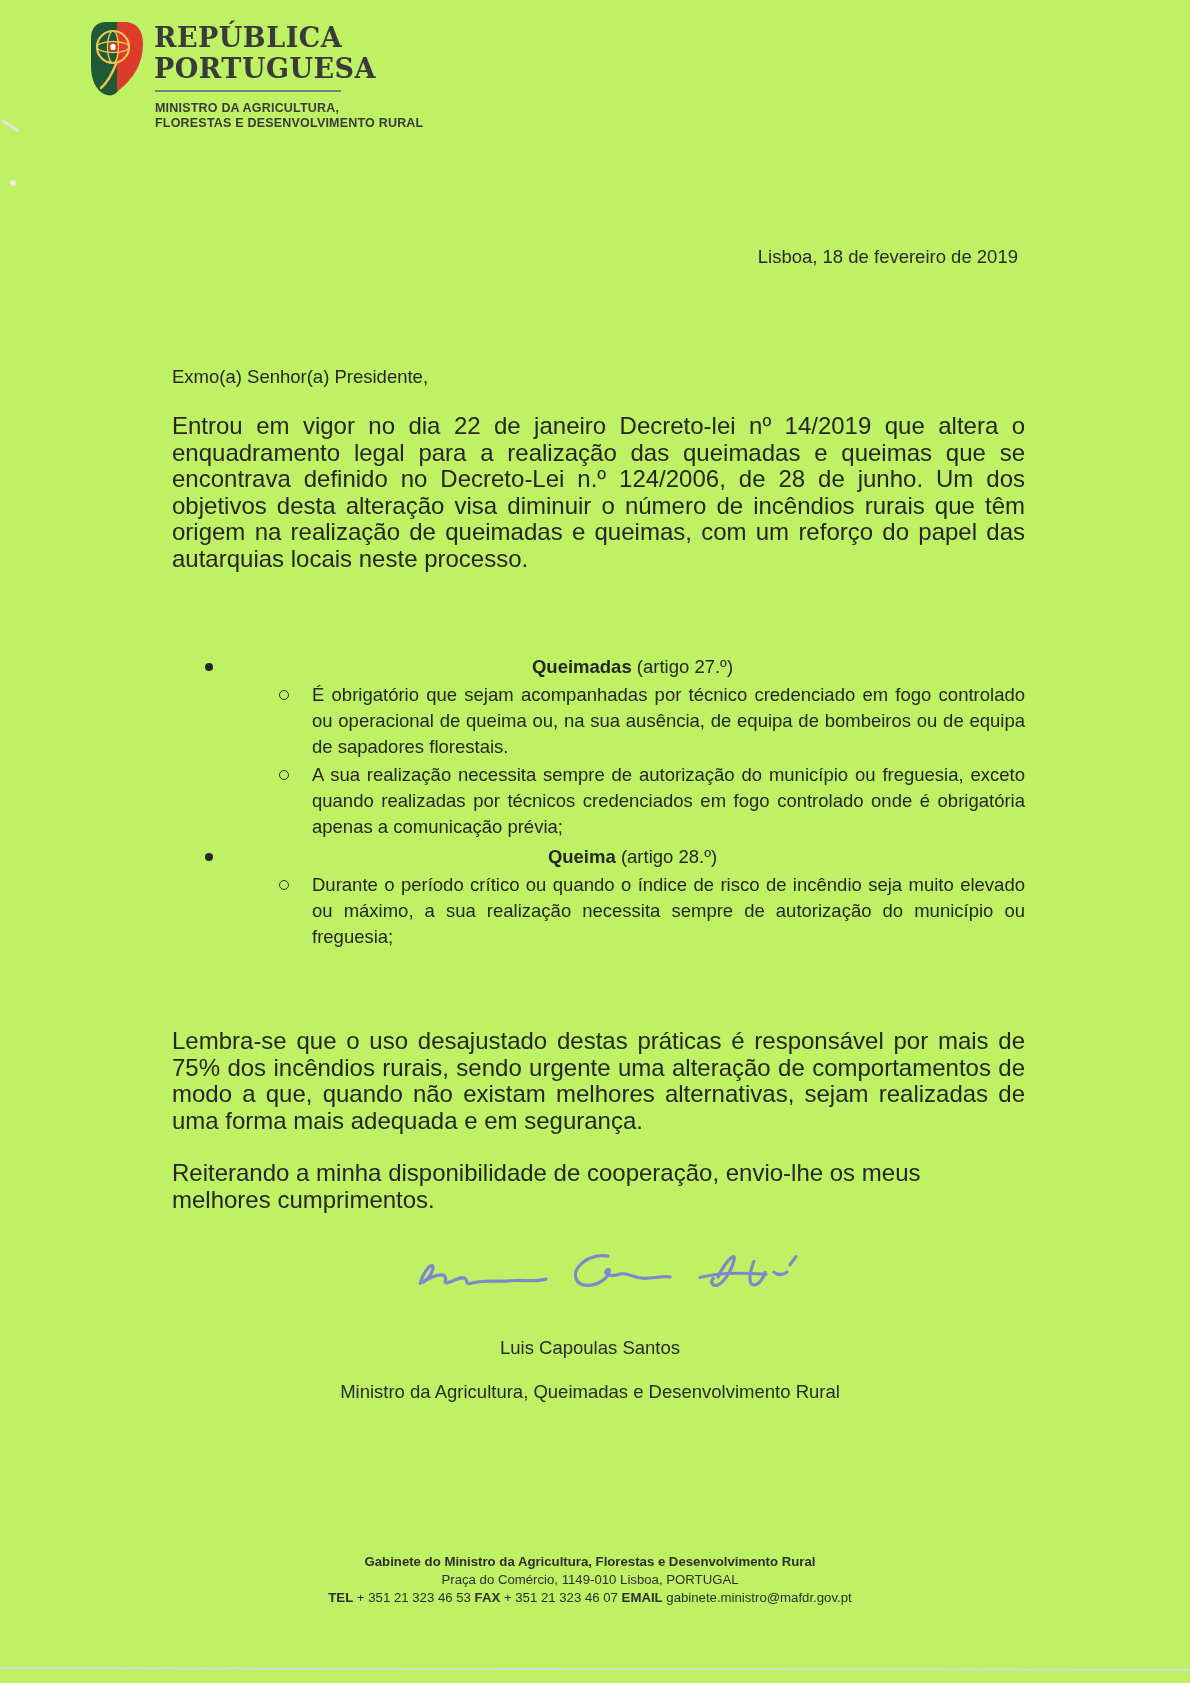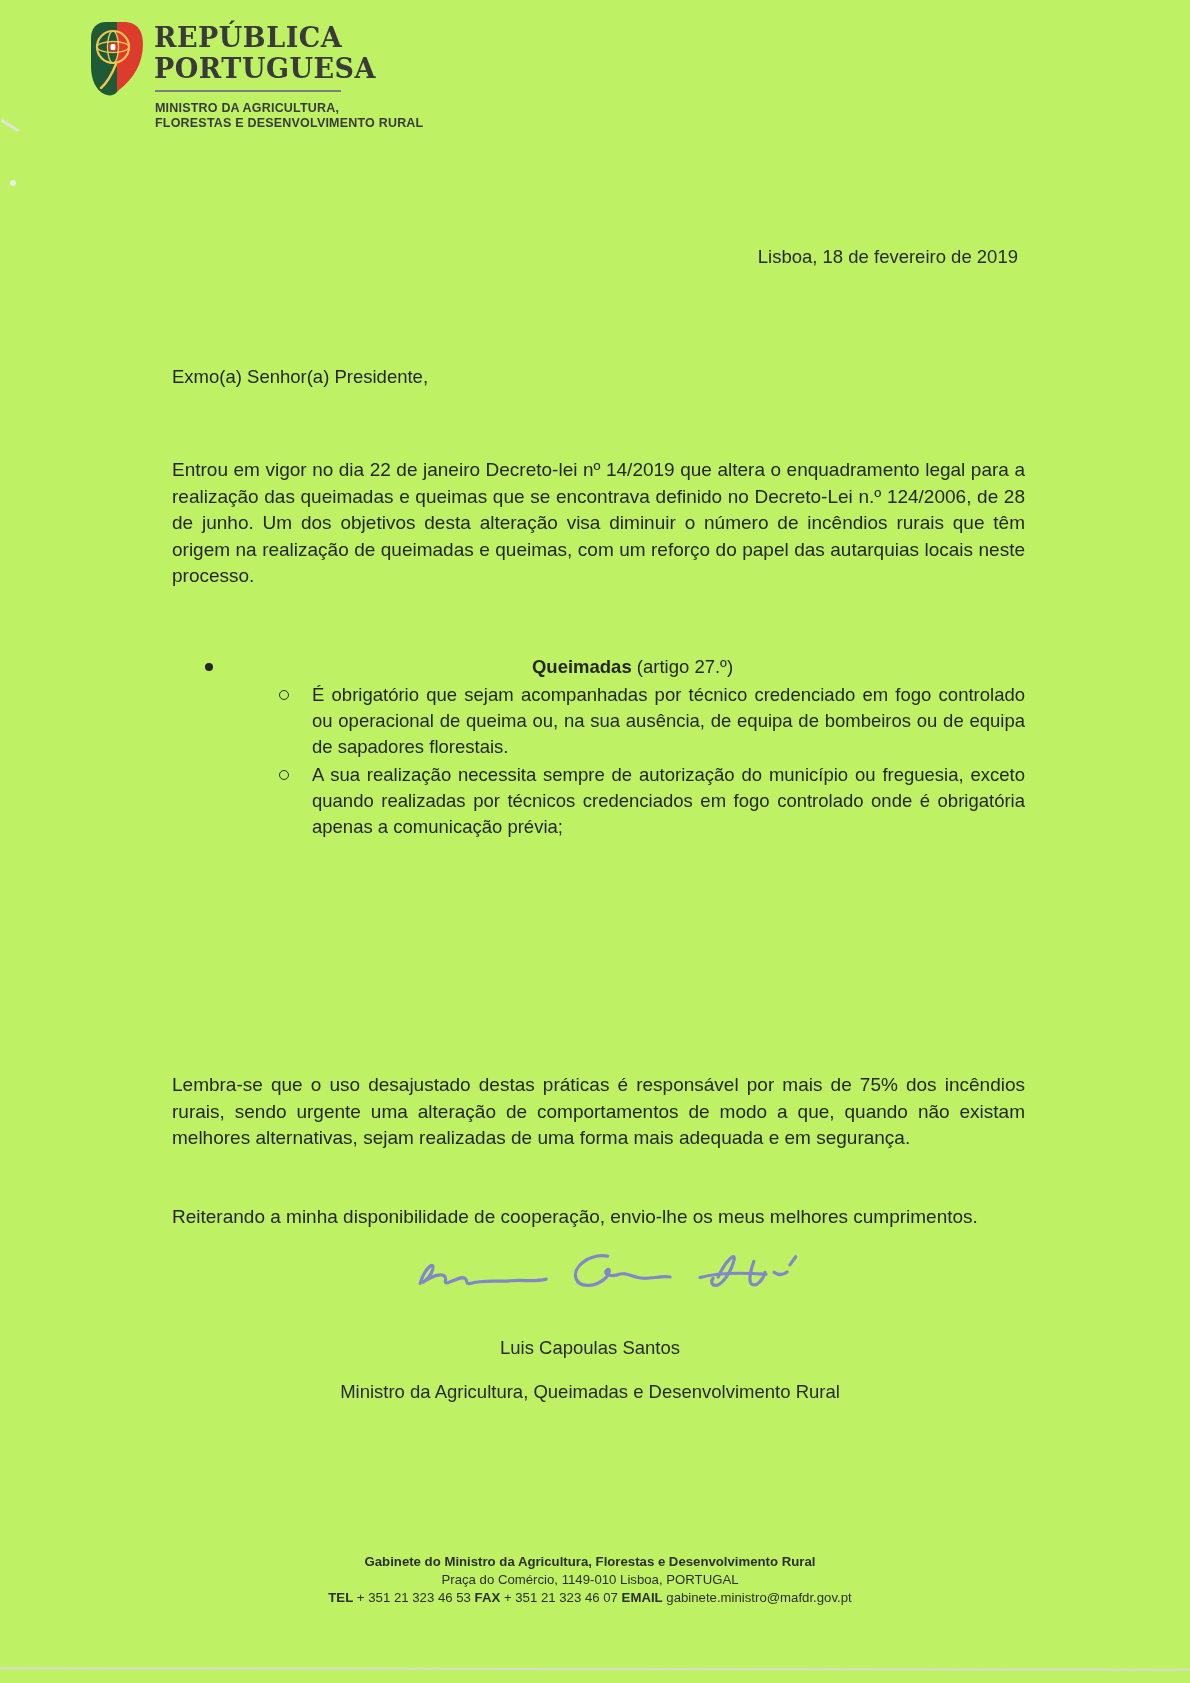--- a/index.html
+++ b/index.html
@@ -15,21 +15,21 @@
     color:#3a3a3a;letter-spacing:0.5px;
   }
   .hdr-divider{position:absolute;left:155px;top:90px;width:186px;height:2px;background:#7d7d7d;}
   .ministry{
     position:absolute;left:155px;top:101px;
     font-size:12.5px;font-weight:bold;line-height:14.5px;color:#3a3a3a;letter-spacing:0.2px;
   }
   
   .dateline{position:absolute;top:246px;right:172px;font-size:18.5px;color:#2a2a2a;}
   .salutation{position:absolute;left:172px;top:366px;font-size:18.5px;}
-  .para{position:absolute;left:172px;width:853px;font-size:19px;line-height:26.5px;text-align:justify;margin-top:44px;}
+  .para{position:absolute;left:172px;width:853px;font-size:24px;line-height:26.5px;text-align:justify;}
   .p1{top:413px;}
   .p2{top:581px;}
   .p3{top:1028px;}
   .p4{top:1160px;text-align:left;}
   .bullets{position:absolute;left:172px;top:650px;width:853px;font-size:18.5px;line-height:26px;}
   .lvl1{position:relative;padding-left:68px;margin-top:4px;margin-bottom:2px;text-align:center;}
   .lvl1 .dot{position:absolute;left:33px;top:9px;width:8px;height:8px;border-radius:50%;background:#252525;}
   .lvl2{position:relative;padding-left:140px;text-align:justify;margin-bottom:2px;}
   .lvl2 .circ{position:absolute;left:107px;top:8px;width:10px;height:10px;border-radius:50%;
     border:1.8px solid #2c2c2c;box-sizing:border-box;background:transparent;}
@@ -89,20 +89,28 @@
     </div>
     <div class="lvl2">
       <span class="circ"></span>
       <span>É obrigatório que sejam acompanhadas por técnico credenciado em fogo controlado ou operacional de queima ou, na sua ausência, de equipa de bombeiros ou de equipa de sapadores florestais.</span>
     </div>
     <div class="lvl2">
       <span class="circ"></span>
       <span>A sua realização necessita sempre de autorização do município ou freguesia, exceto quando realizadas por técnicos credenciados em fogo controlado onde é obrigatória apenas a comunicação prévia;</span>
     </div>
 
+    <div class="lvl1">
+      <span class="dot"></span>
+      <b>Queima</b><span> (artigo 28.º)</span>
+    </div>
+    <div class="lvl2">
+      <span class="circ"></span>
+      <span>Durante o período crítico ou quando o índice de risco de incêndio seja muito elevado ou máximo, a sua realização necessita sempre de autorização do município ou freguesia;</span>
+    </div>
 
   </div>
 
   <div class="para p3">Lembra-se que o uso desajustado destas práticas é responsável por mais de 75% dos incêndios rurais, sendo urgente uma alteração de comportamentos de modo a que, quando não existam melhores alternativas, sejam realizadas de uma forma mais adequada e em segurança.</div>
   <div class="para p4">Reiterando a minha disponibilidade de cooperação, envio-lhe os meus melhores cumprimentos.</div>
 
   <div class="sig-wrap">
     <svg width="400" height="58" viewBox="0 0 400 58" xmlns="http://www.w3.org/2000/svg" style="transform:rotate(-1deg);">
       <g fill="none" stroke="#8287c9" stroke-width="3.2" stroke-linecap="round" stroke-linejoin="round">
         <path d="M8,36 C12,23 22,13 21,21 C20,27 15,32 11,35 C21,28 31,26 33,30 C35,33 31,36 35,36 C43,34 49,29 53,32 C56,34 53,38 58,37 C71,33 85,36 99,35 C111,34 122,37 134,34"></path>

